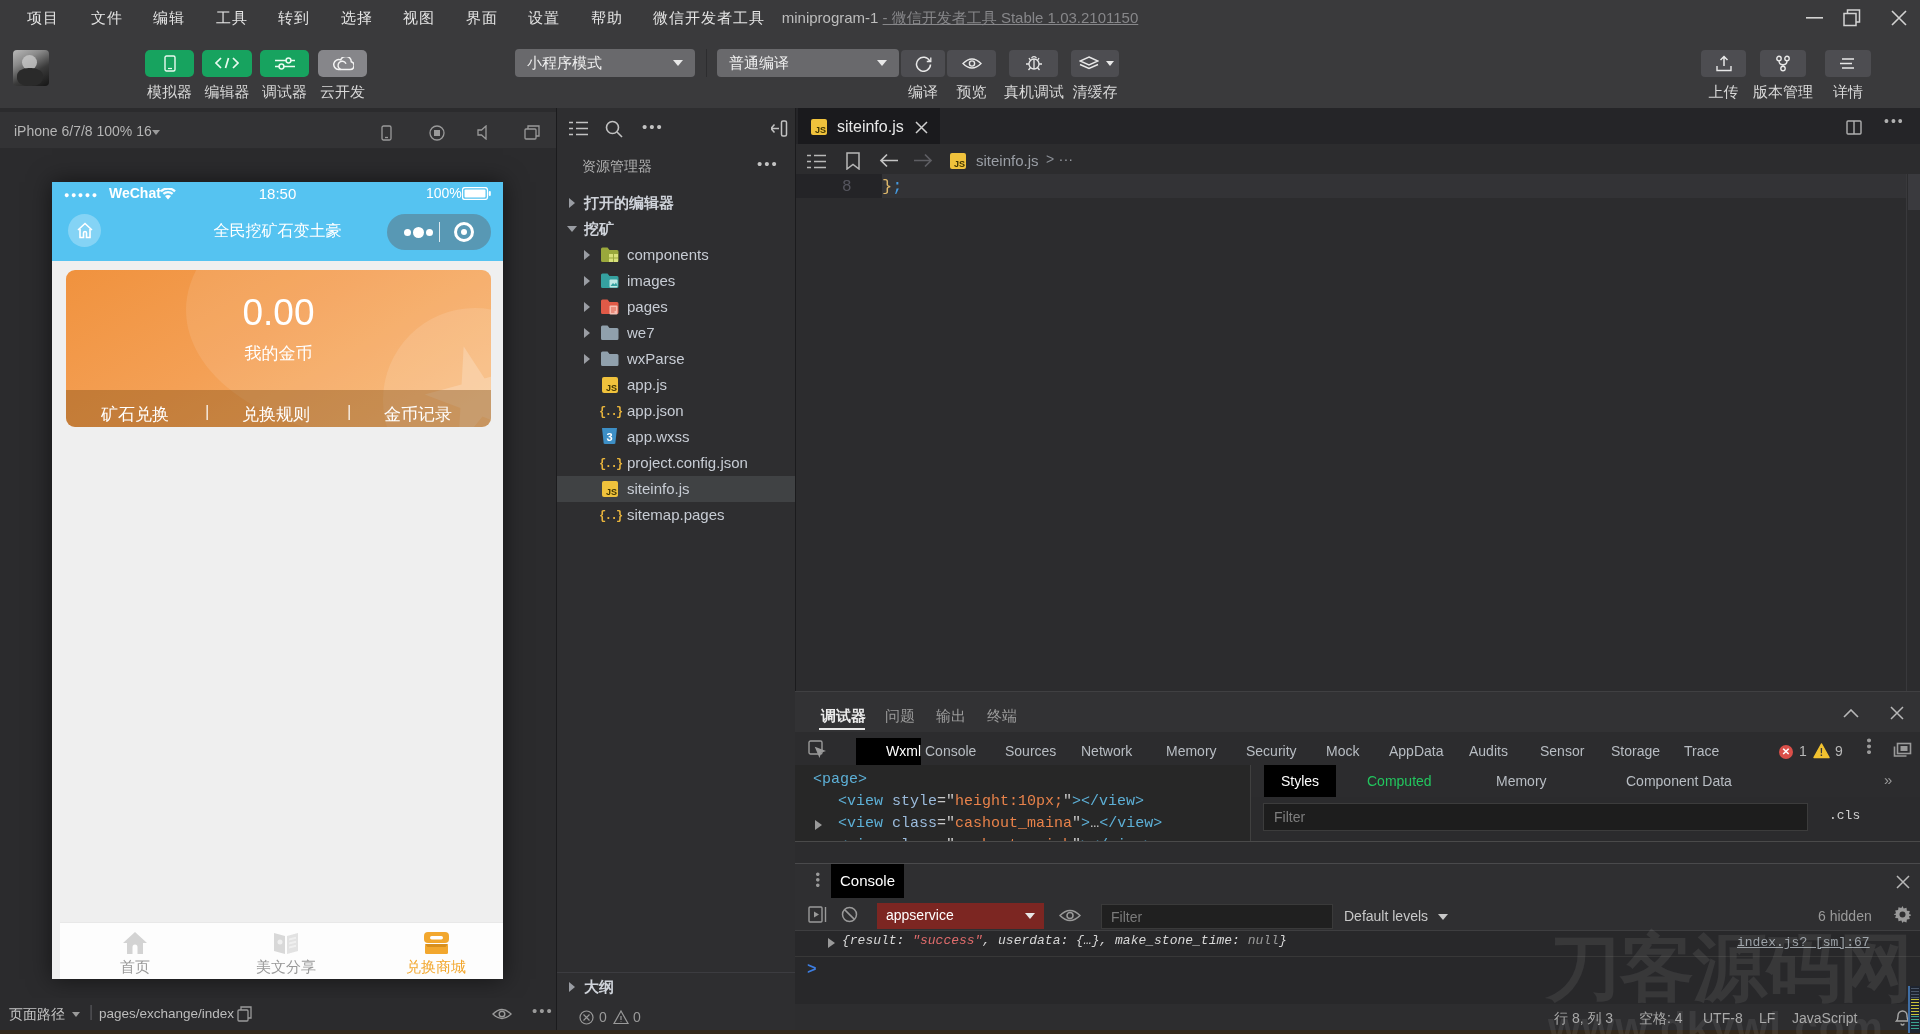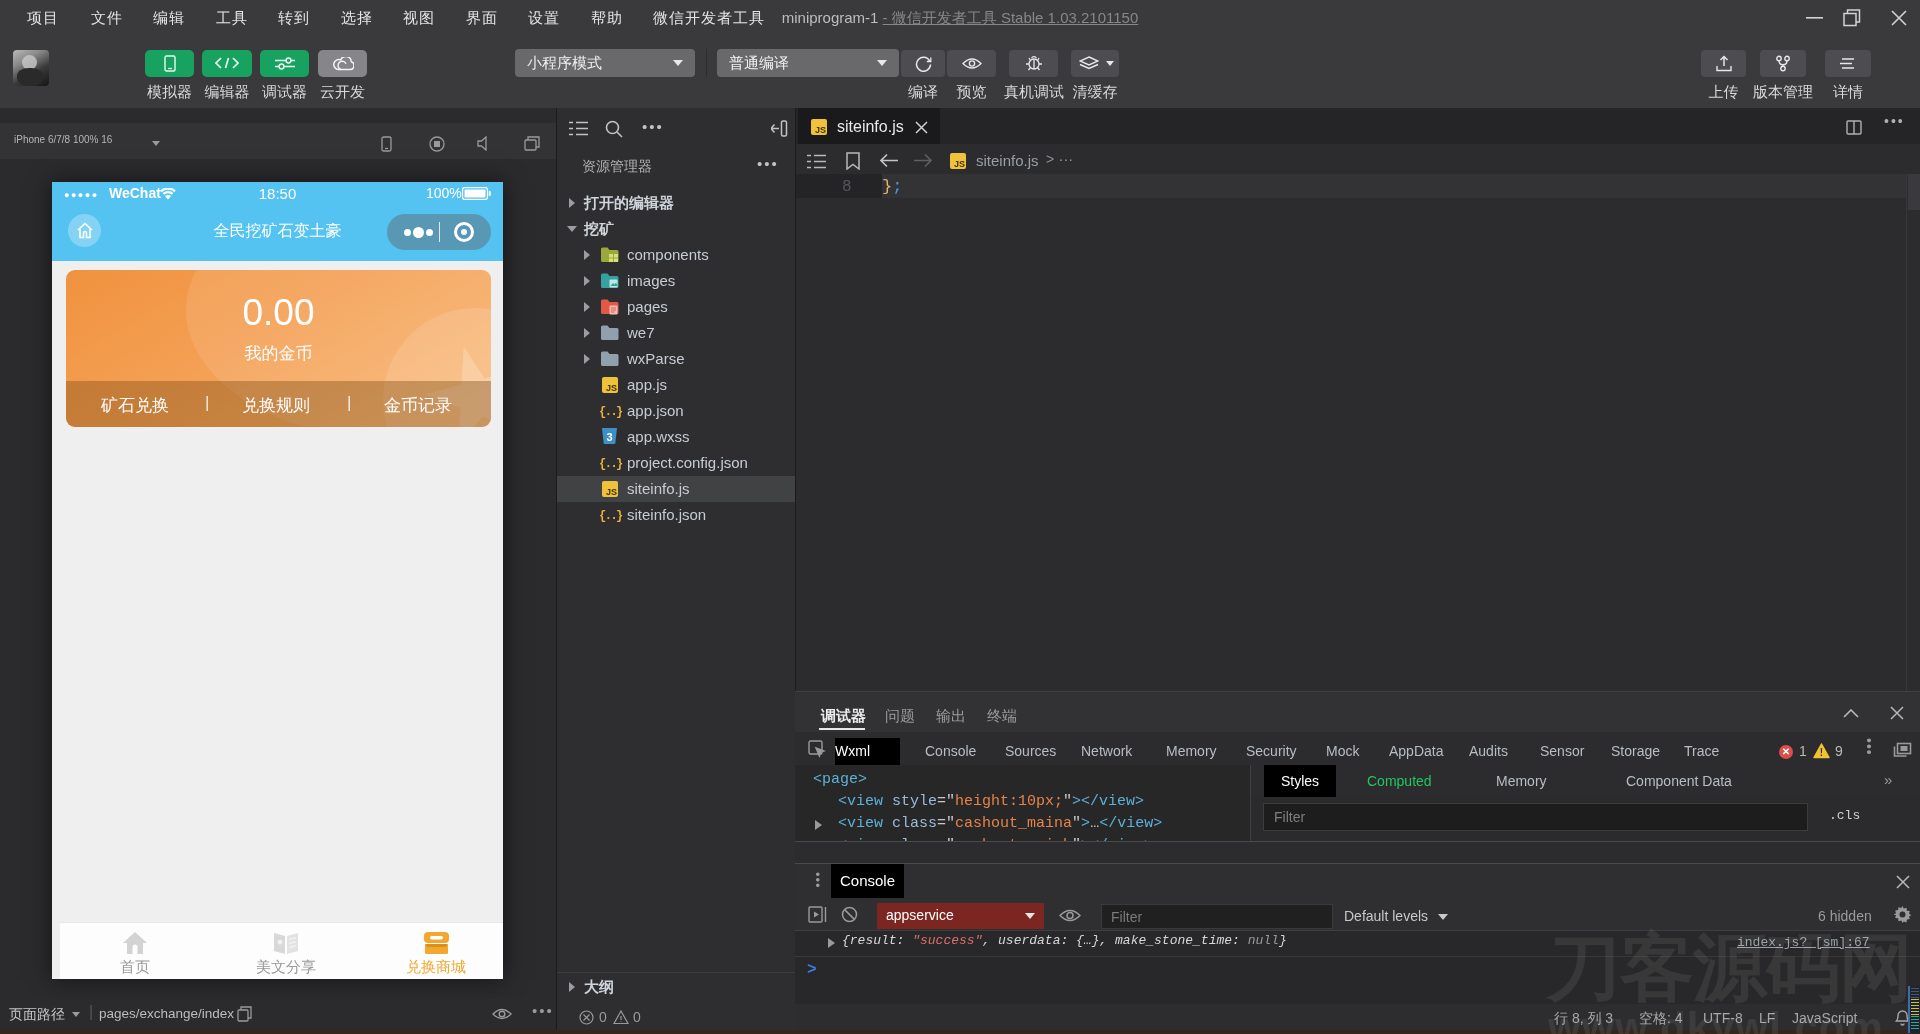--- a/index.html
+++ b/index.html
@@ -21,26 +21,26 @@
   .greenb { background:#17a35f; }
   .grayb  { background:#86868a; }
   .icnb   { background:#4d4d51; border-radius:4px; }
   .sel { position:absolute; top:13px; height:28px; background:#69696c; border-radius:4px;
          color:#f0f0f0; font-size:15px; line-height:28px; padding-left:12px; }
   .sel .caret { position:absolute; right:12px; top:11px; width:0; height:0;
         border-left:5px solid transparent; border-right:5px solid transparent; border-top:6px solid #e8e8e8; }
 
   
   #simpanel { left:0; top:108px; width:556px; height:926px; background:#2b2b2d; }
-  #simtoolbar { left:0; top:15px; width:556px; height:36px; background:#333335; color:#b5b5b5; font-size:10px; }
+  #simtoolbar { left:0; top:4px; width:556px; height:36px; background:#333335; color:#b5b5b5; font-size:14px; }
   #phone { left:52px; top:74px; width:451px; height:797px; background:#efefef; box-shadow:0 0 22px rgba(0,0,0,0.55); overflow:hidden; }
   #bluehead { left:0; top:0; width:451px; height:79px; background:#55c3f1; }
   #card { position:absolute; left:14px; top:88px; width:425px; height:157px; border-radius:9px; overflow:hidden;
           background:linear-gradient(150deg,#f0923e 0%,#f4a055 45%,#f7b875 100%); }
-  #cardfoot { position:absolute; left:0; bottom:0; width:425px; height:46px; background:rgba(120,70,15,0.38);
+  #cardfoot { position:absolute; left:0; bottom:0; width:425px; height:37px; background:rgba(120,70,15,0.38);
           color:#fff; font-size:17px; }
   #tabbar { position:absolute; left:0; bottom:0; width:451px; height:57px; background:#fdfdfd; border-top:1px solid #e8e8e8;margin-left:8px; }
   .tabi { position:absolute; width:150px; text-align:center; }
   #pathbar { left:0; top:890px; width:556px; height:33px; background:#2b2b2d; color:#c6c6c6; font-size:14px; }
 
   
   #explorer { left:556px; top:108px; width:239px; height:926px; background:#2e2e30; border-left:1px solid #1b1b1d; }
   .trow { position:absolute; left:0; width:239px; height:26px; line-height:26px; font-size:15px; color:#c7ccd4; white-space:nowrap; }
   .tico { position:absolute; width:18px; height:16px; top:5px; }
   .arrR { position:absolute; top:8px; width:0; height:0;
@@ -391,21 +391,21 @@
     <div class="trow" style="top:342px">
         <span class="brico" style="left:42px">{..}</span>
         <span style="position:absolute;left:70px">project.config.json</span>
       </div>
     <div class="trow" style="top:368px;background:#404244">
         <span class="jsico" style="left:45px">JS</span>
         <span style="position:absolute;left:70px">siteinfo.js</span>
       </div>
     <div class="trow" style="top:394px">
         <span class="brico" style="left:42px">{..}</span>
-        <span style="position:absolute;left:70px">siteinfo.json</span>
+        <span style="position:absolute;left:70px">sitemap.pages</span>
       </div>
 
     <div class="abs" style="left:0;top:864px;width:239px;height:1px;background:#3c3c40"></div>
     <div class="trow" style="top:866px">
         <span class="arrR" style="left:12px"></span>
         <span style="position:absolute;left:27px;font-weight:bold;color:#cfd3da">大纲</span>
       </div>
     <svg class="abs" style="left:22px;top:902px" width="15" height="15" fill="none" stroke="#9a9a9a" stroke-width="1.2">
         <circle cx="7.5" cy="7.5" r="6.5"></circle>
         <path d="M4.5 4.5 l6 6 M10.5 4.5 l-6 6"></path>
@@ -470,21 +470,21 @@
       </svg>
     <svg class="abs" style="left:1095px;top:14px" width="14" height="14" stroke="#b8b8b8" stroke-width="1.5">
         <path d="M1 1 L13 13 M13 1 L1 13"></path>
       </svg>
 
     <div class="abs" style="left:0;top:40px;width:1125px;height:33px;background:#2c2c2e"></div>
     <svg class="abs" style="left:13px;top:48px" width="18" height="18" fill="none" stroke="#9a9a9a" stroke-width="1.4">
         <rect x="1" y="1" width="13" height="13" rx="1.5"></rect>
         <path d="M8 8 l8 3 l-3.4 1.2 L11.4 16 z" fill="#9a9a9a"></path>
       </svg>
-    <div class="chip" style="left:40px;width:65px;background:#000;color:#fff;text-align:left">Wxml</div>
+    <div class="chip" style="left:61px;width:65px;background:#000;color:#fff;text-align:right">Wxml</div>
     <div class="chip" style="left:130px">Console</div>
     <div class="chip" style="left:210px">Sources</div>
     <div class="chip" style="left:286px">Network</div>
     <div class="chip" style="left:371px">Memory</div>
     <div class="chip" style="left:451px">Security</div>
     <div class="chip" style="left:531px">Mock</div>
     <div class="chip" style="left:594px">AppData</div>
     <div class="chip" style="left:674px">Audits</div>
     <div class="chip" style="left:745px">Sensor</div>
     <div class="chip" style="left:816px">Storage</div>

